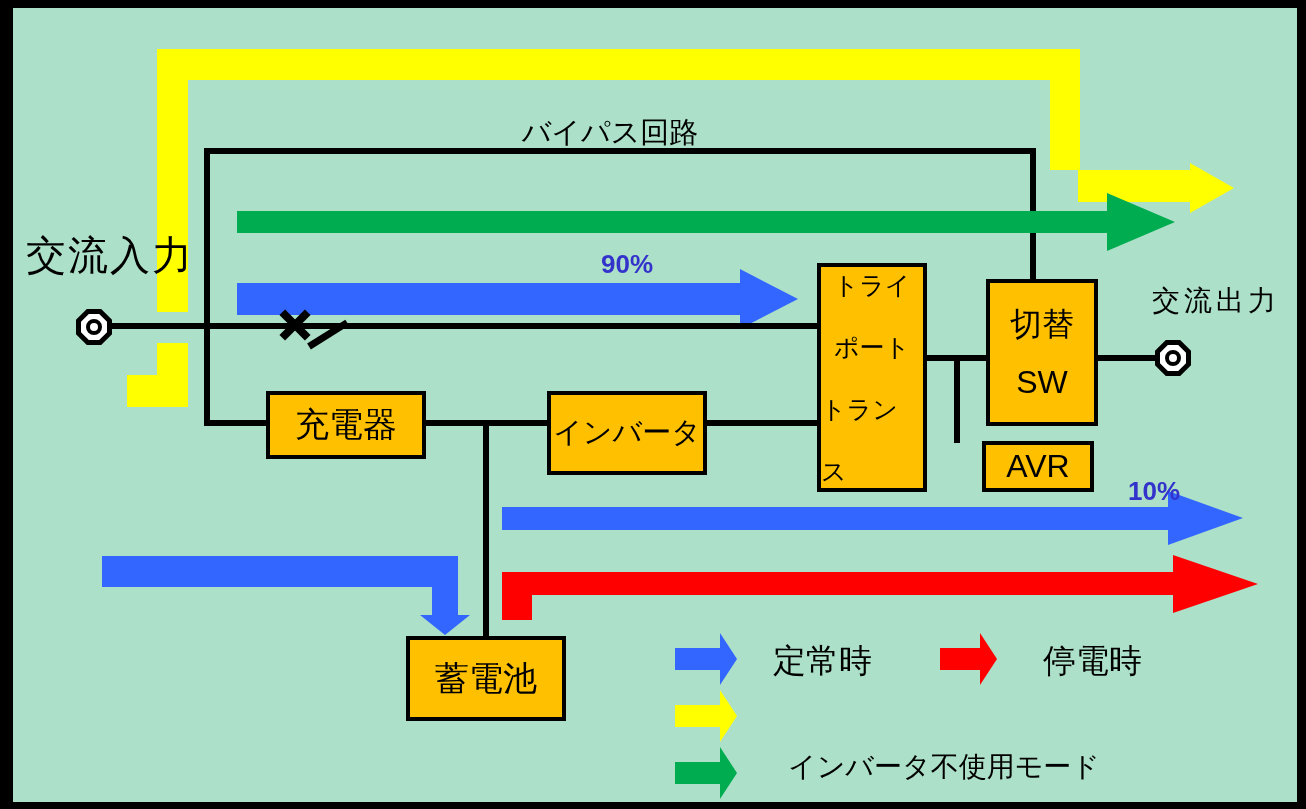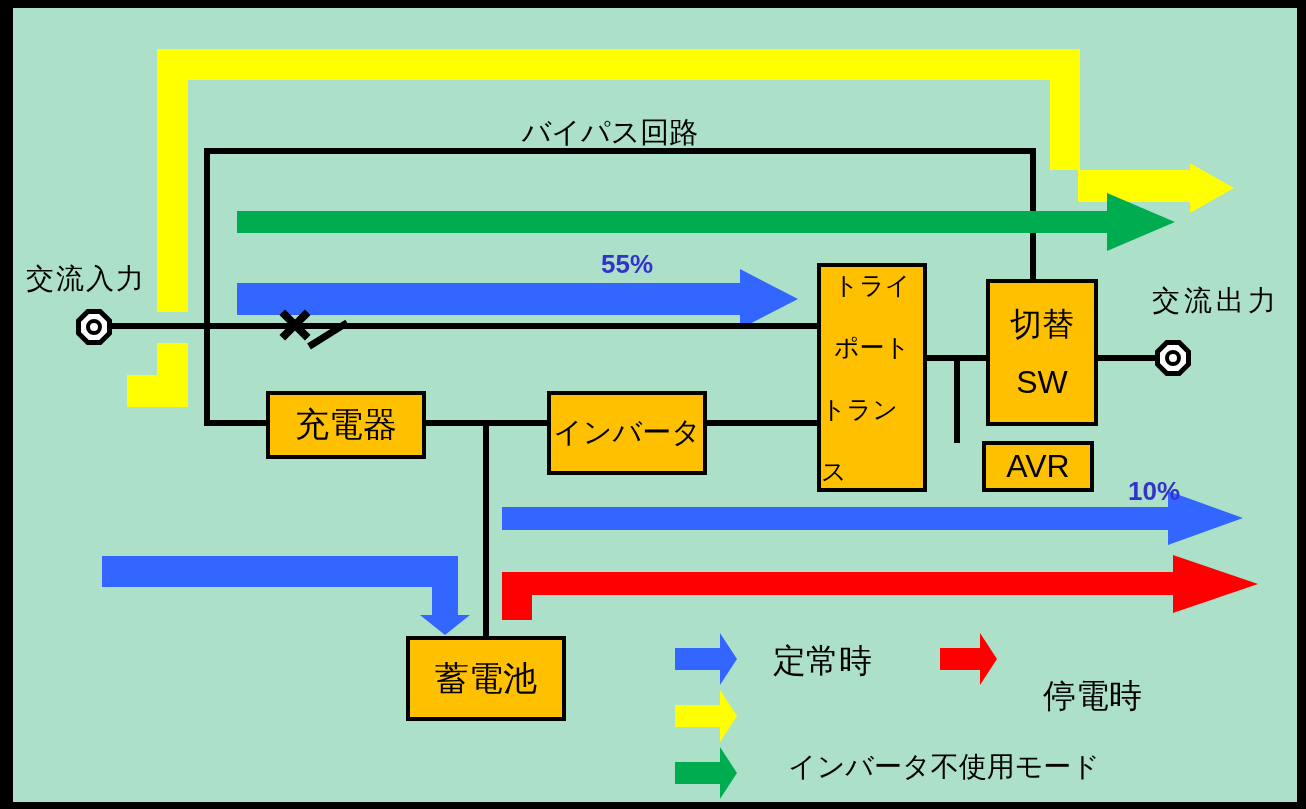--- a/index.html
+++ b/index.html
@@ -90,32 +90,32 @@
     <span>SW</span>
   </div>
   <div class="box" style="left:939px;top:441px;width:112px;height:51px;font-size:32px;margin-left:43px;">
     <span>AVR</span>
   </div>
   <div class="box" style="left:406px;top:636px;width:160px;height:85px;font-size:34px;">
     <span>蓄電池</span>
   </div>
 
   <div class="lbl" style="left:515px;top:117px;width:190px;text-align:center;font-size:29px;">バイパス回路</div>
-  <div class="lbl" style="left:26px;top:264px;font-size:28px;letter-spacing:2px;">交流入力</div>
+  <div class="lbl" style="left:26px;top:233px;font-size:40px;letter-spacing:2px;">交流入力</div>
   <div class="lbl" style="left:1152px;top:286px;font-size:28px;letter-spacing:4px;">交流出力</div>
-  <div class="pct" style="left:601px;top:249px;">55%</div>
+  <div class="pct" style="left:601px;top:249px;">90%</div>
   <div class="pct" style="left:1128px;top:448px;margin-top:28px;">10%</div>
 
   <div class="bar flow" style="left:675px;top:648px;width:45px;height:22px;background:var(--blue);"></div>
   <div class="tri" style="left:720px;top:633px;border-width:26px 0 26px 17px;border-color:transparent transparent transparent var(--blue);"></div>
   <div class="lbl" style="left:773px;top:643px;font-size:33px;">定常時</div>
 
   <div class="bar flow" style="left:940px;top:648px;width:40px;height:22px;background:var(--red);"></div>
   <div class="tri" style="left:980px;top:633px;border-width:26px 0 26px 17px;border-color:transparent transparent transparent var(--red);"></div>
-  <div class="lbl" style="left:1043px;top:643px;font-size:33px;margin-top:35px;">停電時</div>
+  <div class="lbl" style="left:1043px;top:643px;font-size:33px;">停電時</div>
 
   <div class="bar flow" style="left:675px;top:705px;width:45px;height:22px;background:var(--yellow);"></div>
   <div class="tri" style="left:720px;top:690px;border-width:26px 0 26px 17px;border-color:transparent transparent transparent var(--yellow);"></div>
 
   <div class="bar flow" style="left:675px;top:762px;width:45px;height:22px;background:var(--green);"></div>
   <div class="tri" style="left:720px;top:747px;border-width:26px 0 26px 17px;border-color:transparent transparent transparent var(--green);"></div>
   <div class="lbl" style="left:788px;top:752px;font-size:28px;">インバータ不使用モード</div>
 </div>
 
 </body></html>

